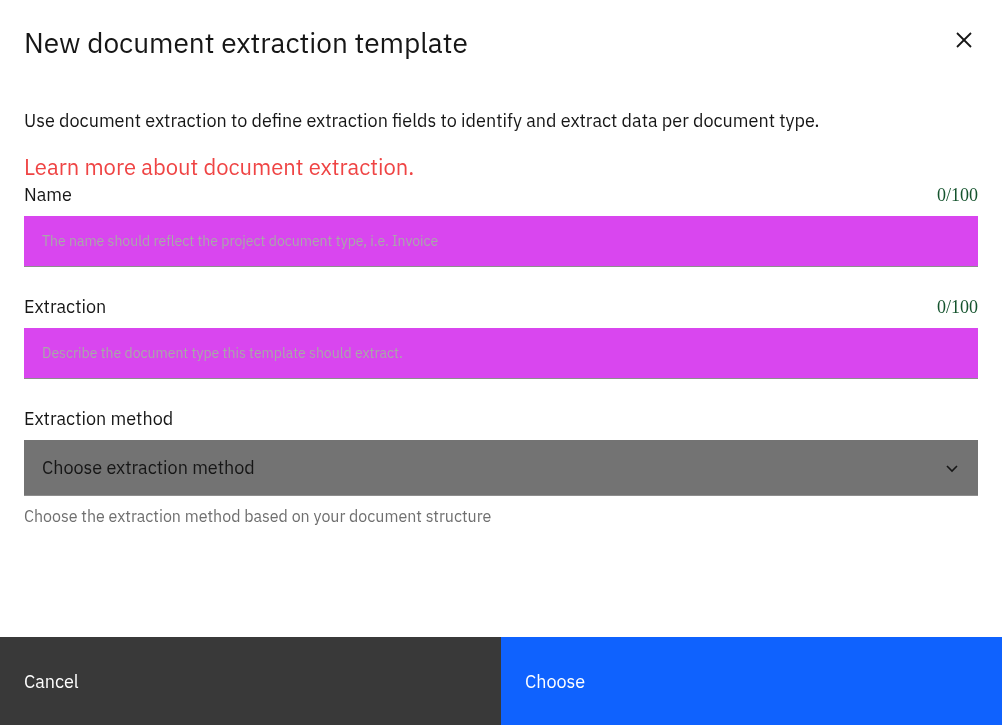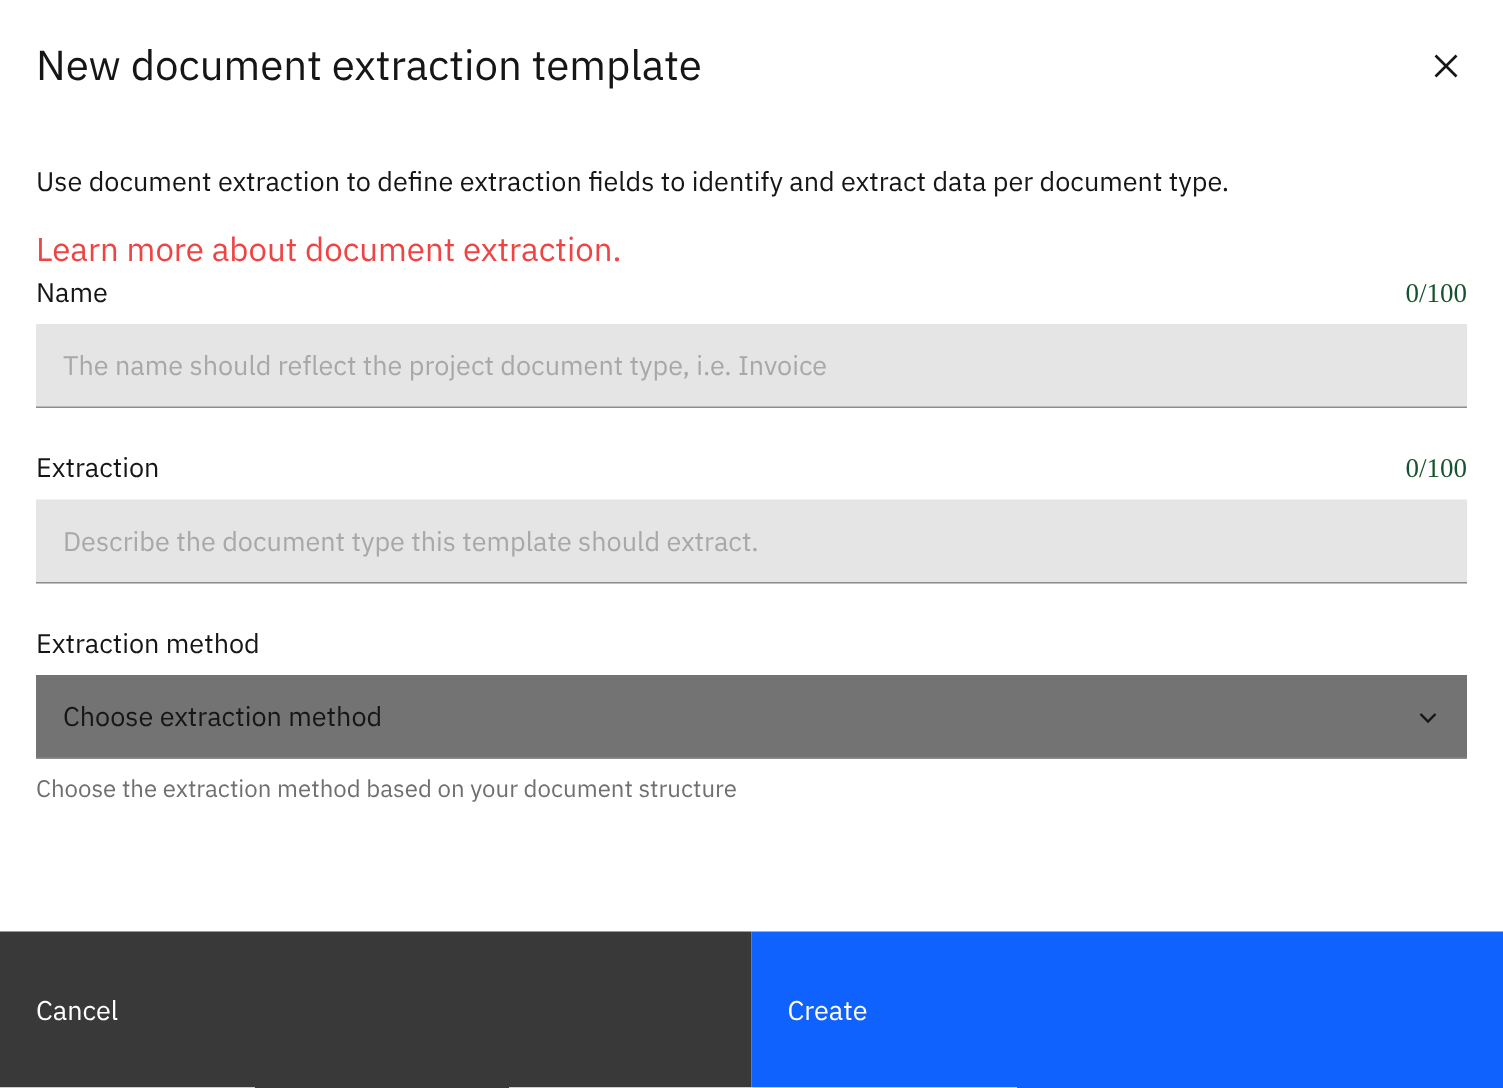--- a/index.html
+++ b/index.html
@@ -18,21 +18,21 @@
     }
     .modal {
       padding: 24px 24px 0 24px;
       height: 100%;
       display: flex;
       flex-direction: column;
     }
     .header-row {
       display: flex;
       justify-content: space-between;
-      align-items: flex-end;
+      align-items: center;
     }
     .title {
       font-size: 28px;
       font-weight: 400;
       color: #161616;
       letter-spacing: 0;
     }
     .close-btn {
       background: none;
       border: none;
@@ -70,25 +70,25 @@
       font-size: 18px;
       color: #161616;
     }
     .counter {
       font-size: 18px;
       color: #14532d;
       font-family: Liberation Serif, serif;
     }
     .text-input {
       width: 100%;
-      background: #e5e5e5;
+      background: #d946ef;
       border: none;
       border-bottom: 1px solid #8d8d8d;
       padding: 16px 18px;
-      font-size: 18px;
+      font-size: 14px;
       font-family: inherit;
       color: #161616;
       outline: none;
     }
     .text-input::placeholder {
       color: #a8a8a8;
     }
     .select-wrap {
       position: relative;
       width: 100%;
@@ -113,21 +113,21 @@
       font-size: 16px;
       color: #6f6f6f;
       margin-top: 10px;
     }
     .footer {
       position: absolute;
       left: 0;
       right: 0;
       bottom: 0;
       display: flex;
-      height: 104px;
+      height: 88px;
     }
     .footer button {
       flex: 1;
       border: none;
       font-size: 18px;
       text-align: left;
       padding: 0 24px;
       cursor: pointer;
       font-family: inherit;
       display: flex;
@@ -190,14 +190,14 @@
         </svg>
       </div>
     </div>
     <div class="helper">Choose the extraction method based on your document structure</div>
   </div>
 
 </div>
 
 <div class="footer">
   <button class="btn-cancel">Cancel</button>
-  <button class="btn-create">Create</button>
+  <button class="btn-create">Choose</button>
 </div>
 
 </body></html>

